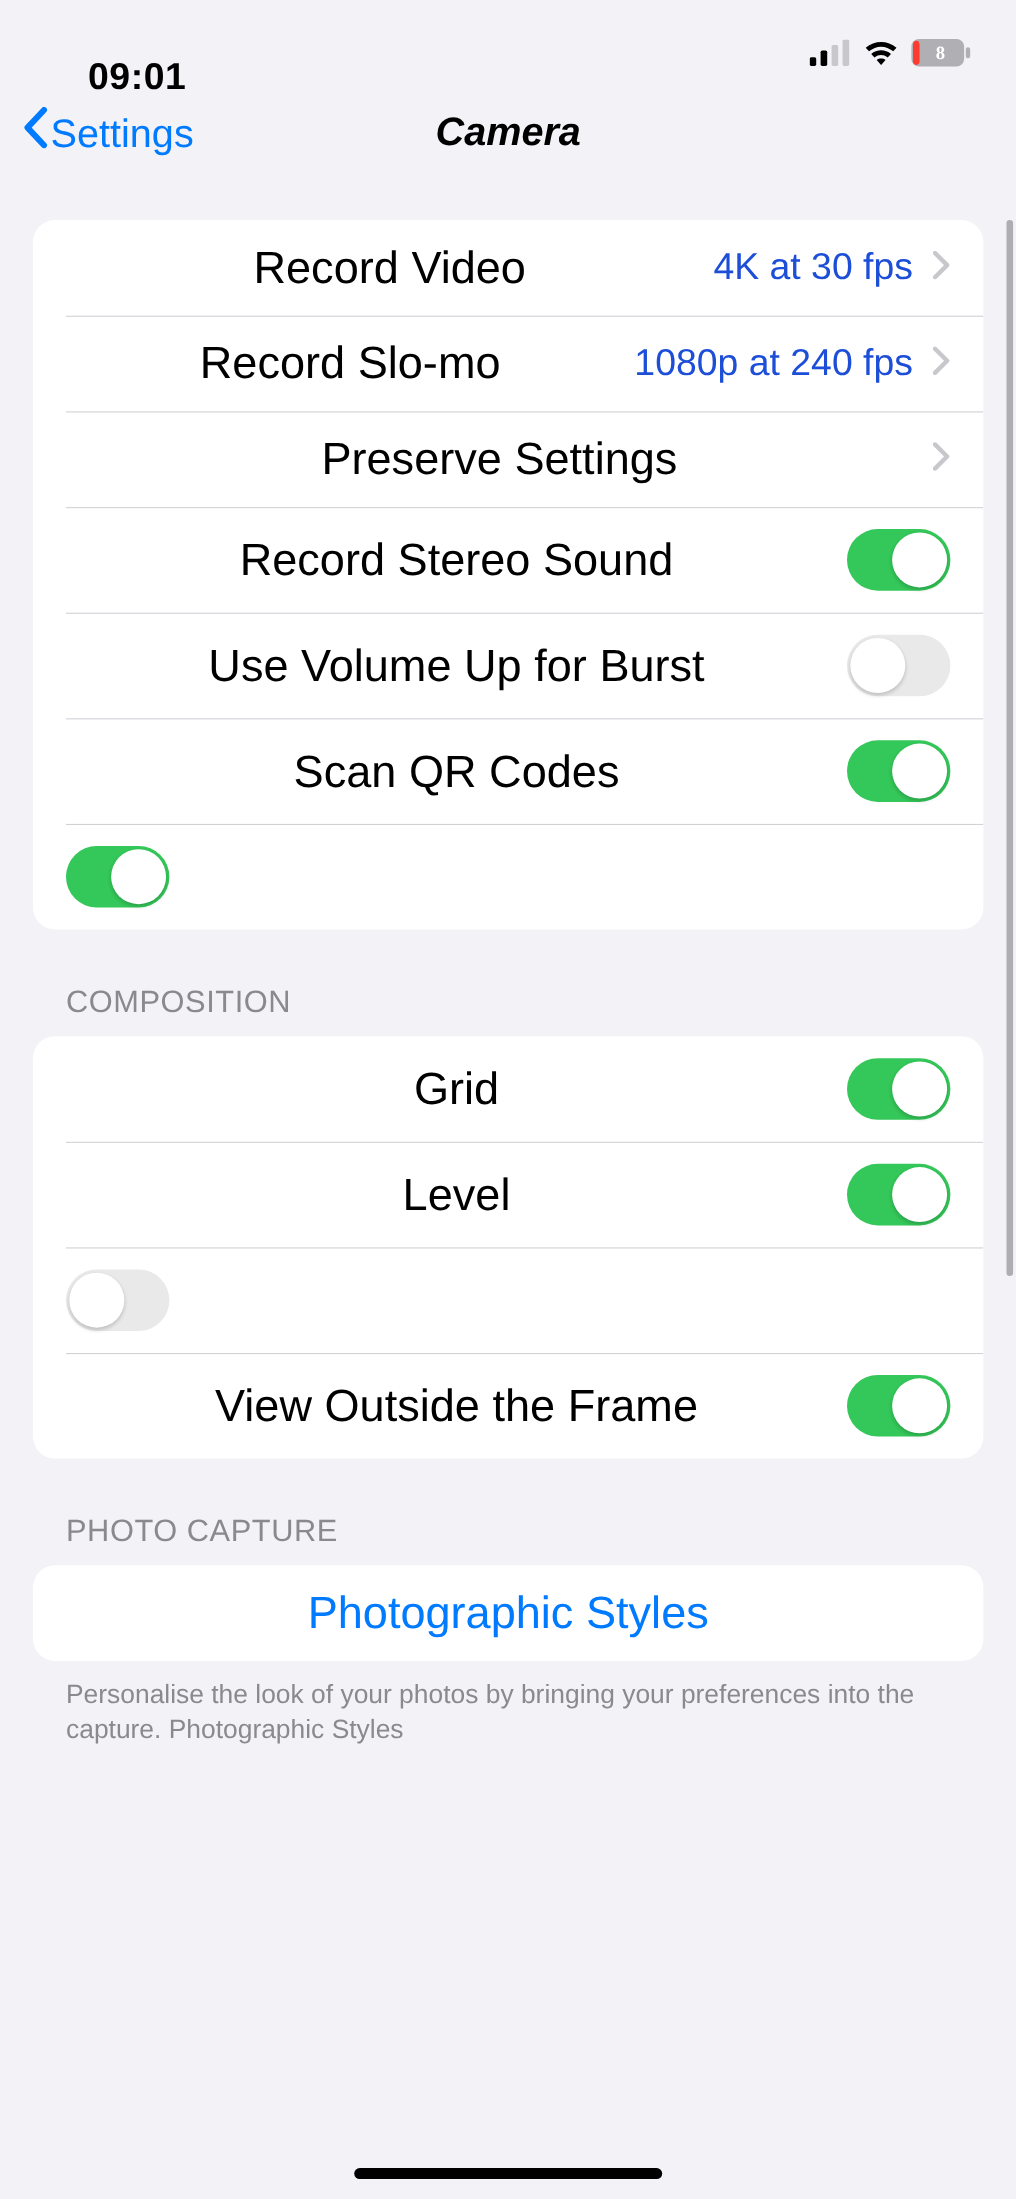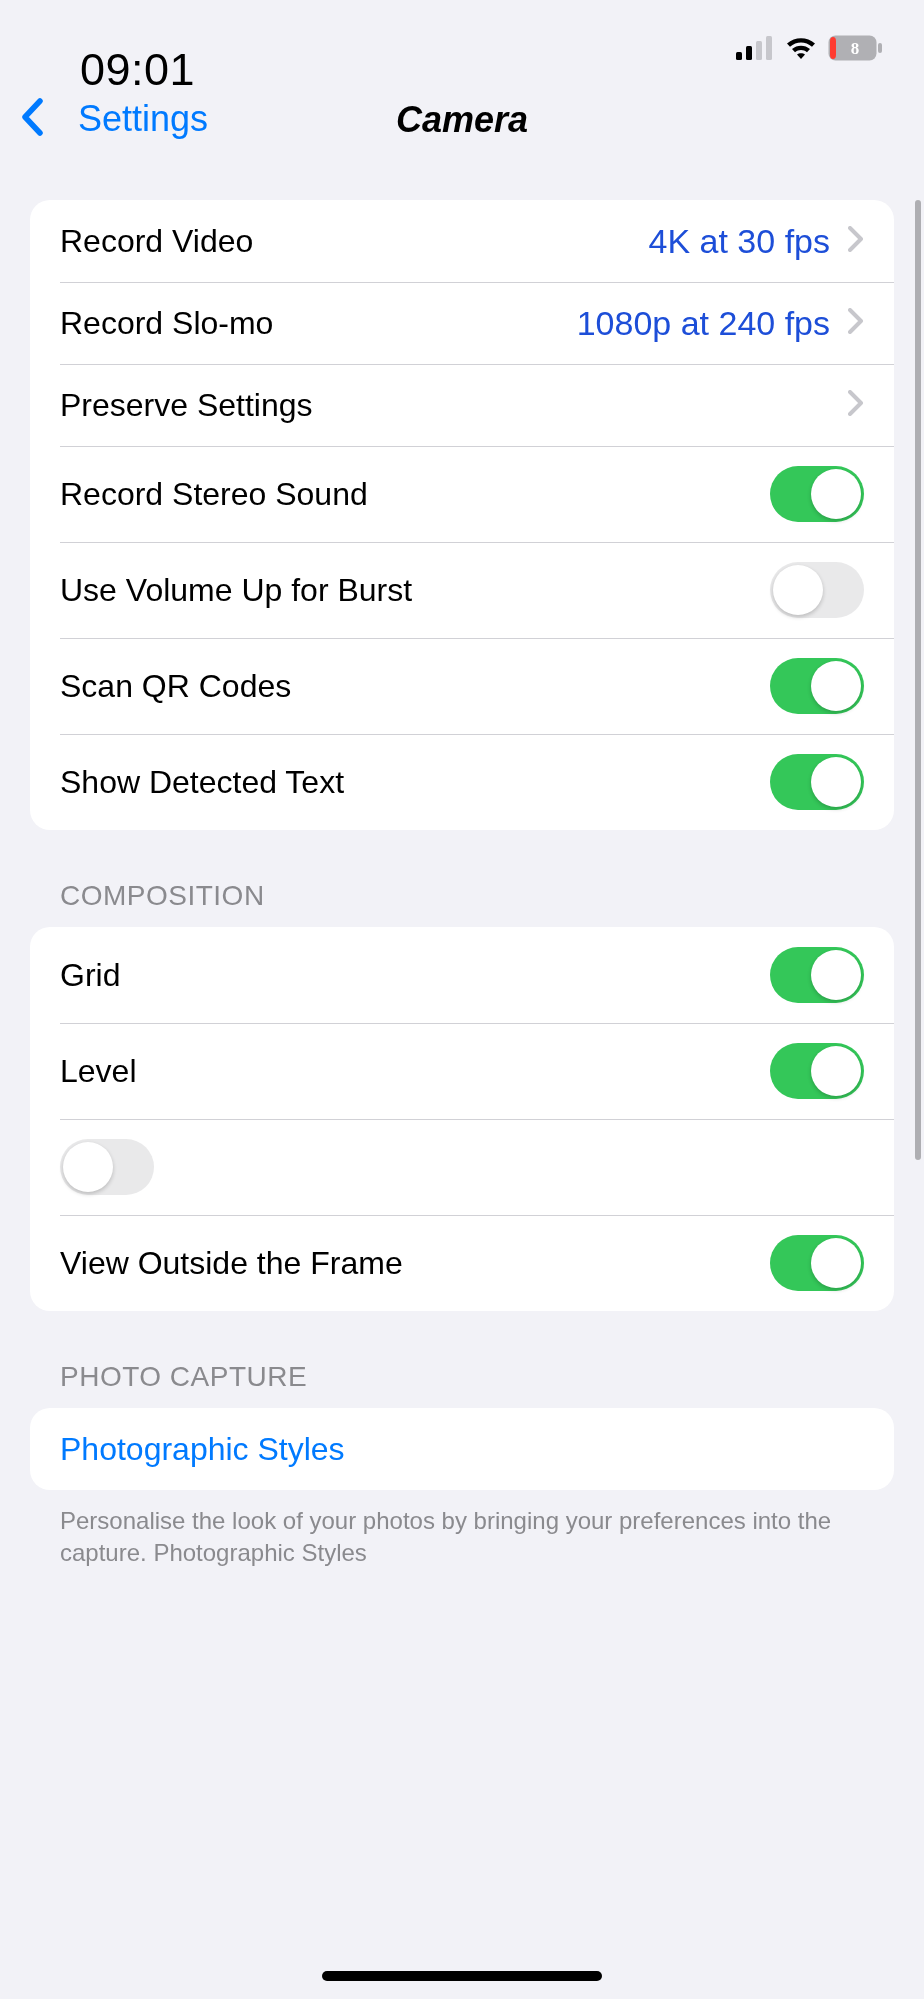--- a/index.html
+++ b/index.html
@@ -12,22 +12,22 @@
     position: relative;
   }
   .status-bar {
     display: flex;
     justify-content: space-between;
     align-items: center;
     padding: 25px 40px 15px 80px;
     height: 90px;
   }
   .status-time {
-    font-size: 45px;
-    font-weight: 400;
+    font-size: 34px;
+    font-weight: 700;
     letter-spacing: 0.5px;
     margin-top: 40px;
   }
   .status-right {
     display: flex;
     align-items: center;
     gap: 10px;
   }
   .cellular-icon { width: 38px; height: 24px; }
   .wifi-icon { width: 34px; height: 24px; }
@@ -93,23 +93,24 @@
     position: relative;
   }
   .row + .row::before {
     content: '';
     position: absolute;
     left: 30px; right: 0; top: 0;
     height: 1px;
     background: #d1d1d6;
   }
   .row-label {
-    font-size: 32px;
+    font-size: 41px;
     color: #000;
     flex: 1;
+    text-align: center;
   }
   .row-value {
     font-size: 34px;
     color: #1d4ed8;
     margin-right: 18px;
   }
   .row-link .row-label { color: #007aff; }
   .chevron-right {
     color: #c7c7cc;
     font-size: 32px;
@@ -181,21 +182,21 @@
         <rect x="0.5" y="0.5" width="48" height="25" rx="7" fill="#b0b0b4"></rect>
         <rect x="2" y="2" width="6" height="22" rx="4" fill="#ff3b30"></rect>
         <rect x="50" y="8" width="4" height="10" rx="2" fill="#b0b0b4"></rect>
         <text x="27" y="19" text-anchor="middle" font-size="17" font-weight="600" fill="#fff" font-family="-apple-system">8</text>
       </svg>
     </span>
   </div>
 </div>
 
 <div class="nav-bar">
-  <div style="display:flex;align-items:flex-start;gap:32px;">
+  <div style="display:flex;align-items:flex-end;">
     <span class="back-chevron">
       <svg width="24" height="38" viewBox="0 0 24 38">
           <polyline points="20,3 5,19 20,35" fill="none" stroke="#007aff" stroke-width="5.5" stroke-linecap="round" stroke-linejoin="round"></polyline>
         </svg>
     </span>
     <span class="back-label">Settings</span>
   </div>
   <div class="nav-title">Camera</div>
 </div>
 
@@ -248,21 +249,20 @@
     </div>
 
     <div class="row">
       <span class="row-label">Scan QR Codes</span>
       <div class="toggle on">
           <div class="knob"></div>
         </div>
     </div>
 
     <div class="row">
-      <span class="row-label">Show Detected Text</span>
       <div class="toggle on">
           <div class="knob"></div>
         </div>
     </div>
 
   </div>
 
   <div class="section-header">COMPOSITION</div>
   <div class="group">
 

